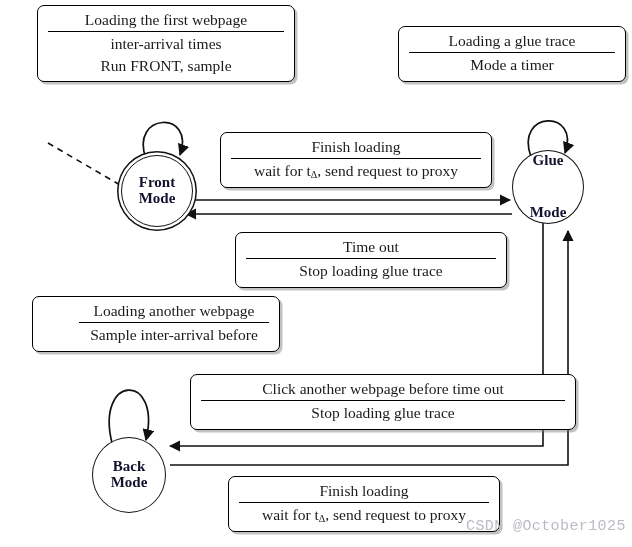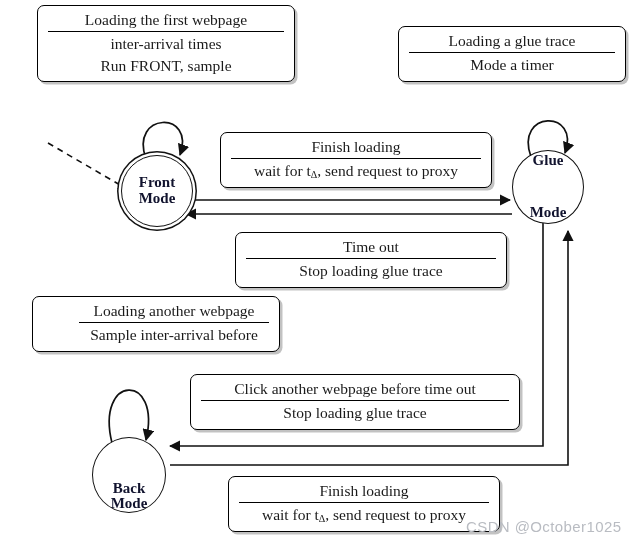--- a/index.html
+++ b/index.html
@@ -82,21 +82,21 @@
     left: 0; top: 0;
     width: 632px;
     height: 547px;
     z-index: 3;
     pointer-events: none;
   }
 
   
   .watermark {
     position: absolute;
-    font-family: Liberation Sans, sans-serif;
+    font-family: Liberation Mono, monospace;
     font-size: 15px;
     color: #b9bcc2;
     letter-spacing: 0.4px;
     white-space: nowrap;
     z-index: 20;
   }
 </style>
 </head>
 <body>
 
@@ -148,21 +148,21 @@
   <div class="state double" style="left:121px; top:155px; width:72px; height:72px;">
     <span class="l1">Front</span>
     <span class="l2">Mode</span>
   </div>
 
   <div class="state" style="left:512px; top:150px; width:72px; height:74px;gap:36px;">
     <span class="l1">Glue</span>
     <span class="l2">Mode</span>
   </div>
 
-  <div class="state" style="left:92px; top:437px; width:74px; height:76px;justify-content:flex-end;">
+  <div class="state" style="left:92px; top:437px; width:74px; height:76px;">
     <span class="l1">Back</span>
     <span class="l2">Mode</span>
   </div>
 
   <div class="note" style="left:37px; top:5px; width:258px;">
     <span class="guard">Loading the first webpage</span>
     <span class="action">inter-arrival times</span>
     <span class="action">Run FRONT, sample</span>
   </div>
 
@@ -179,21 +179,21 @@
   <div class="note" style="left:220px; top:232px; width:272px;margin-left:15px;">
     <span class="guard">Time out</span>
     <span class="action">Stop loading glue trace</span>
   </div>
 
   <div class="note" style="left:32px; top:296px; width:248px;padding-left:46px;">
     <span class="guard">Loading another webpage</span>
     <span class="action">Sample inter-arrival before</span>
   </div>
 
-  <div class="note" style="left:190px; top:374px; width:330px;">
+  <div class="note" style="left:190px; top:374px; width:386px;">
     <span class="guard">Click another webpage before time out</span>
     <span class="action">Stop loading glue trace</span>
   </div>
 
   <div class="note" style="left:228px; top:476px; width:272px;">
     <span class="guard">Finish loading</span>
     <span class="action"><span>wait for t</span><span class="sub">Δ</span><span>, send request to proxy</span></span>
   </div>
 
   <div class="watermark" style="left:466px; top:518px;">CSDN @October1025</div>

